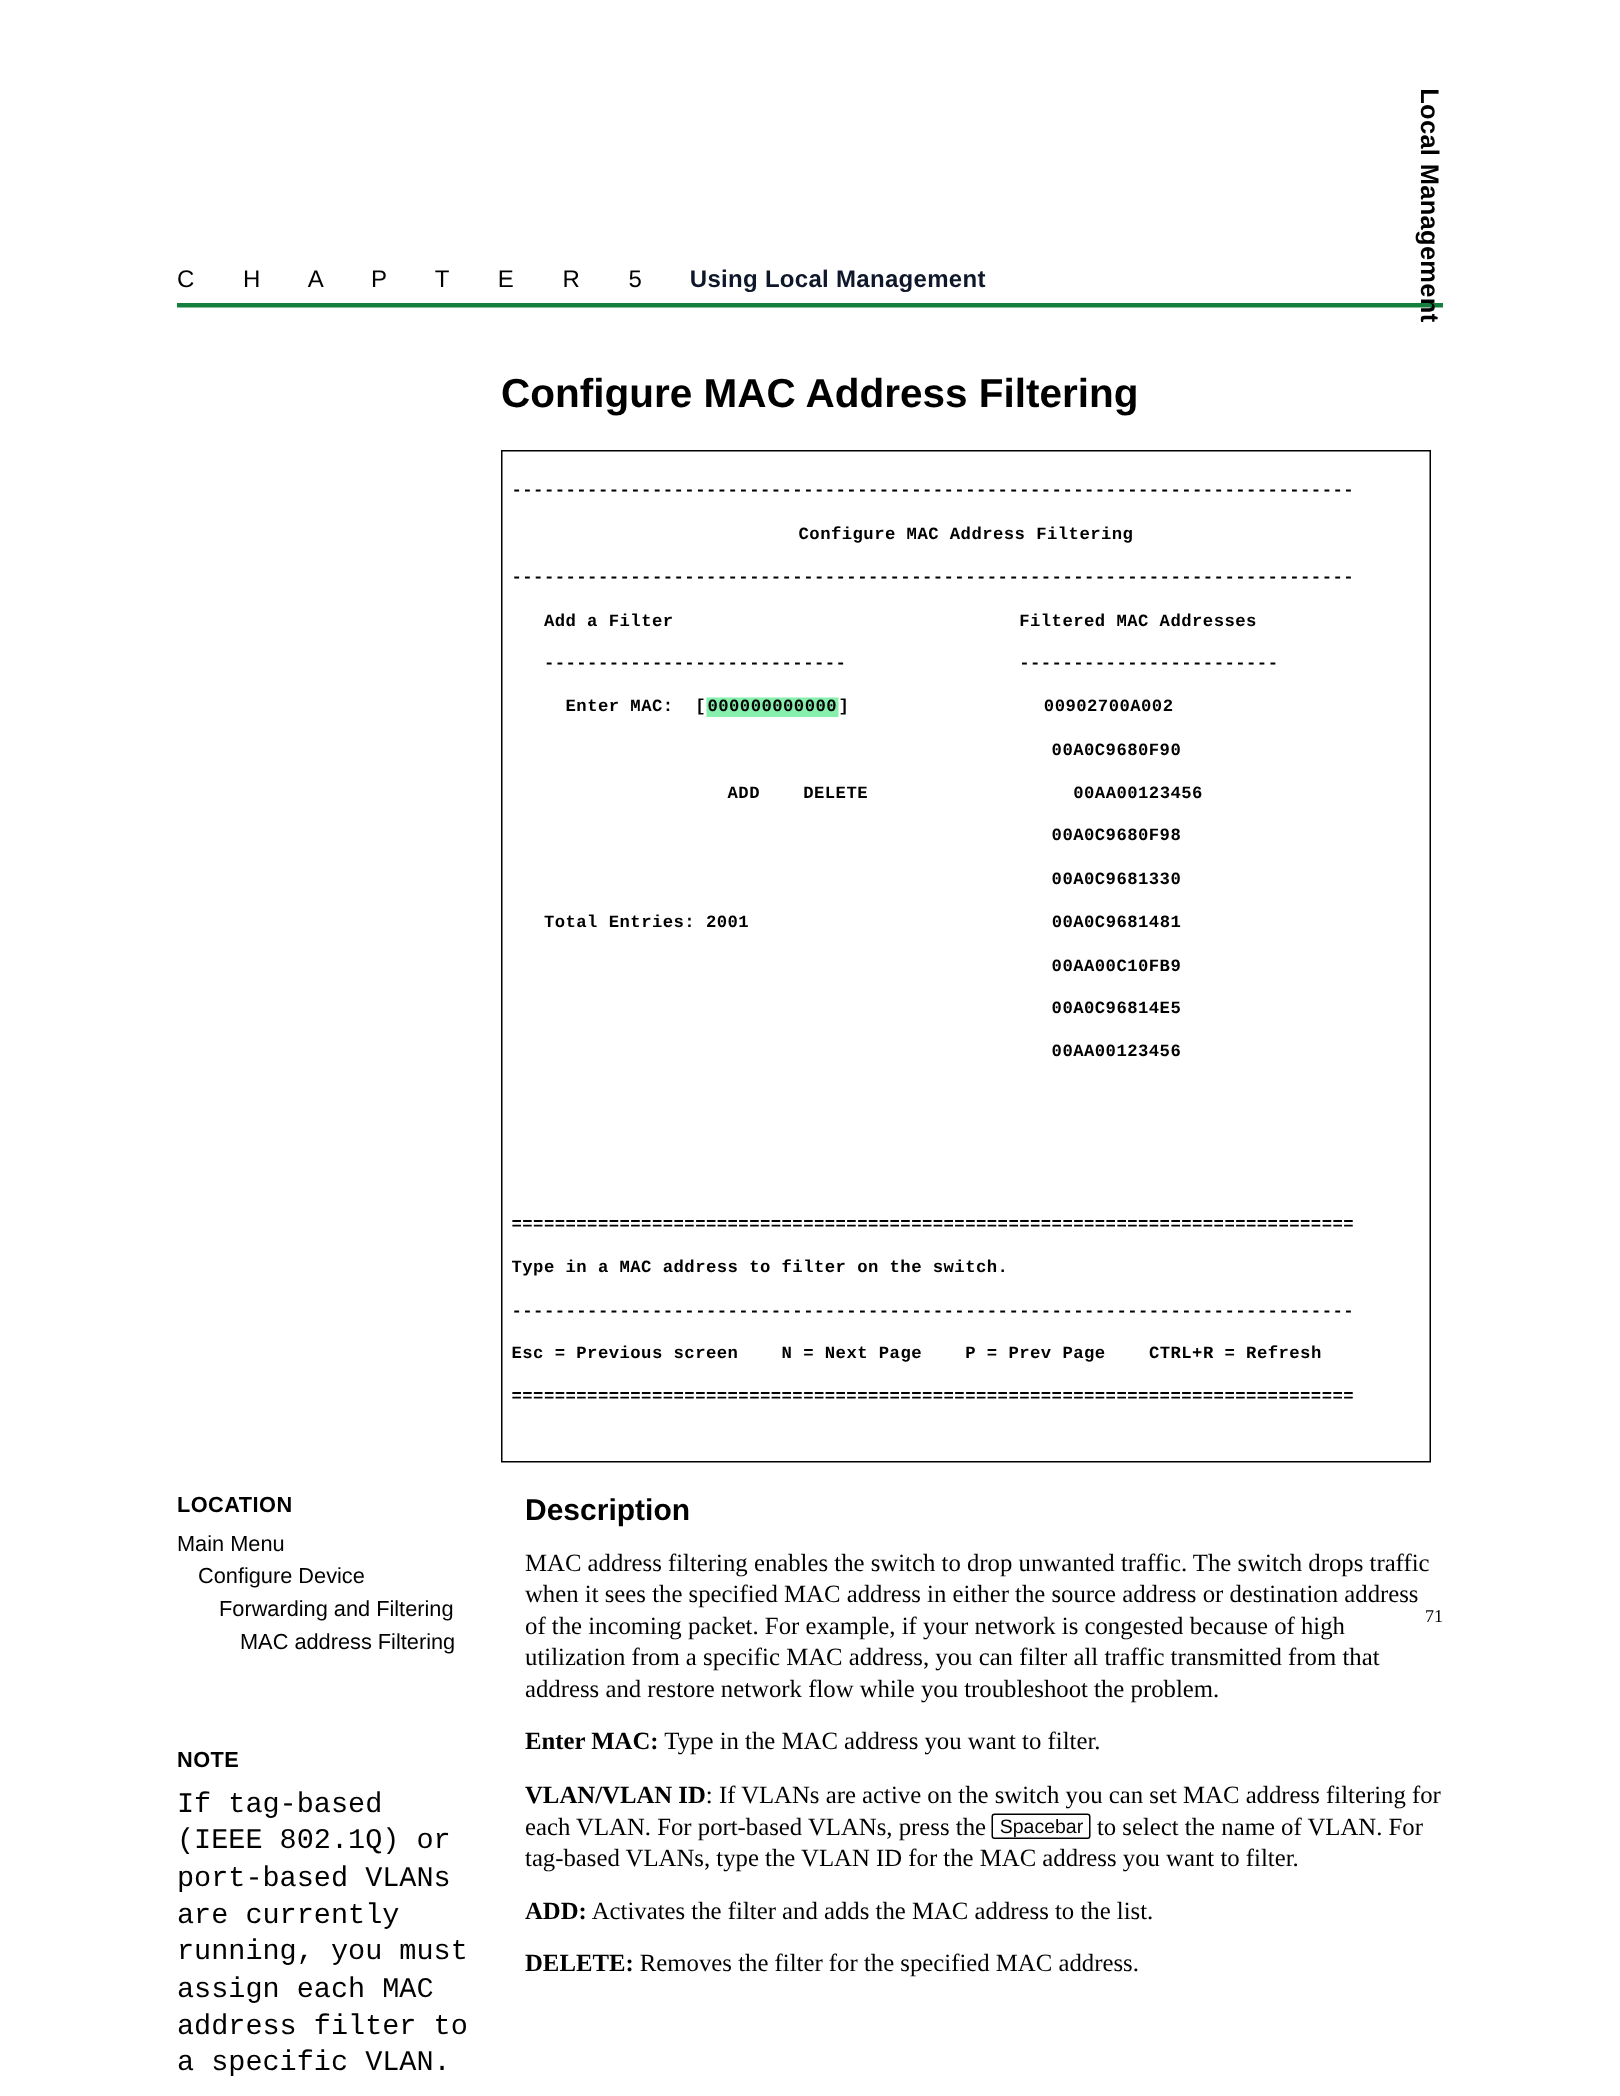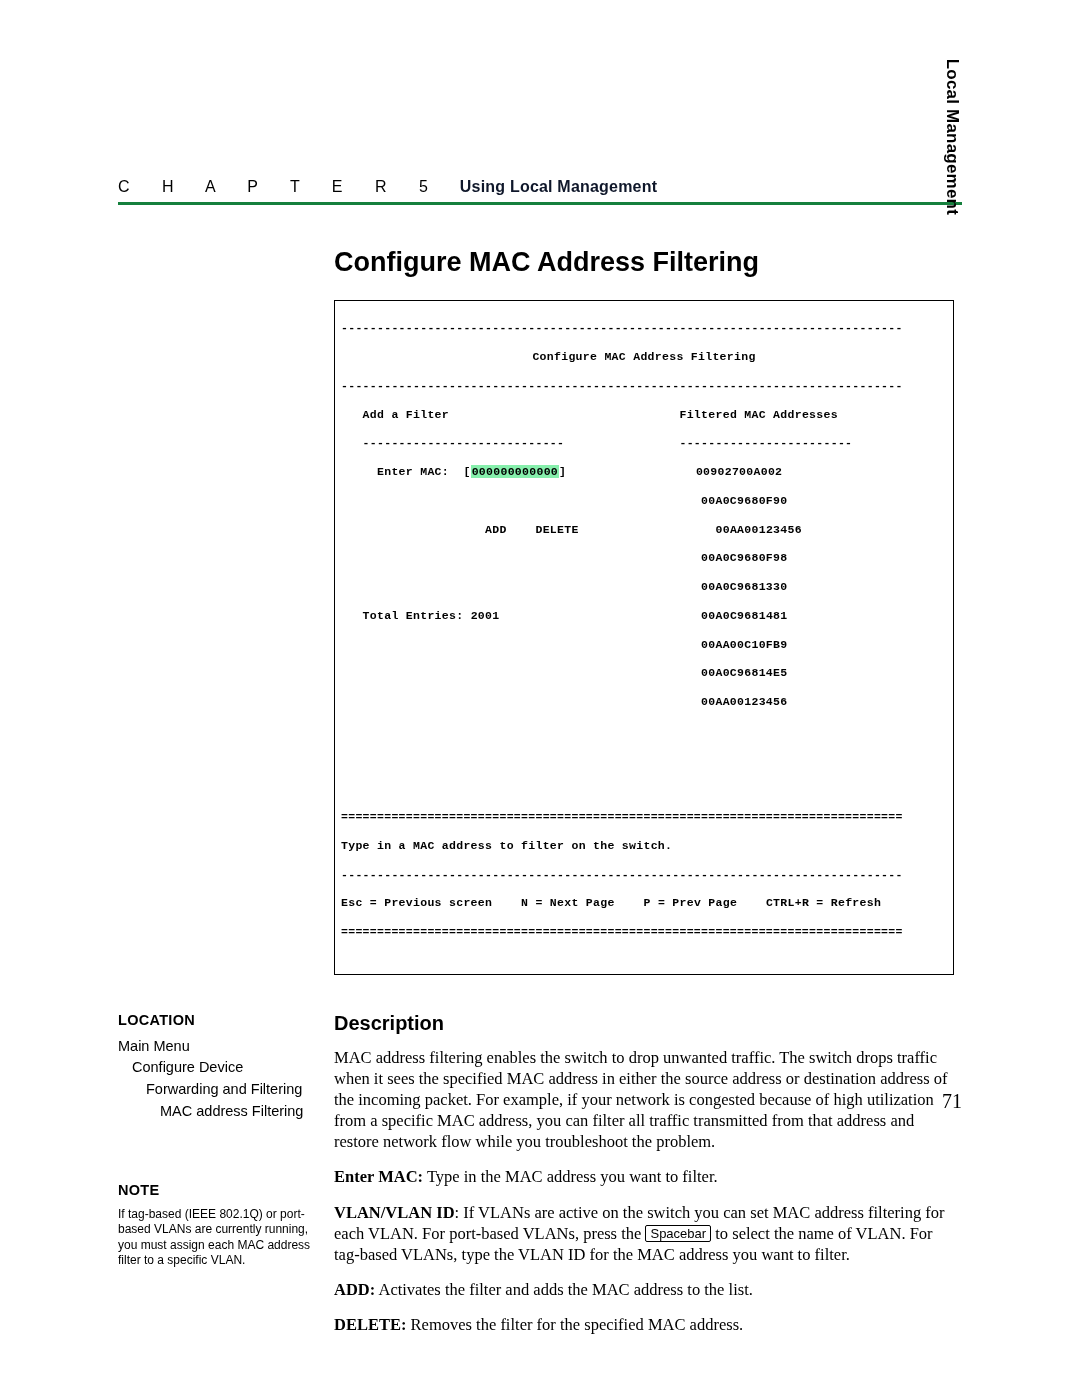--- a/index.html
+++ b/index.html
@@ -7,36 +7,36 @@
   .page { position: relative; width: 1080px; height: 1397px; padding: 178px 118px 0 118px; }
   .chapter-line { display: flex; align-items: baseline; gap: 18px; font-family: Helvetica, Arial, sans-serif; padding-bottom: 6px; border-bottom: 3px solid #15803d; }
   .chapter-label { letter-spacing: 14px; font-size: 16px; }
   .chapter-title { color: #0f172a; font-weight: bold; font-size: 16px; letter-spacing: 0.2px; }
   .side-tab { position: absolute; top: 215px; right: 118px; transform-origin: top right; transform: rotate(90deg) translateX(0); font-family: Helvetica, Arial, sans-serif; font-weight: bold; font-size: 17px; letter-spacing: 0.2px; }
   .main-title { margin: 42px 0 22px 216px; font-family: Helvetica, Arial, sans-serif; font-weight: bold; font-size: 27px; }
   .terminal { margin-left: 216px; width: 620px; border: 1px solid #000; font-family: "Courier New", monospace; font-size: 11.5px; font-weight: bold; line-height: 1.25; white-space: pre; padding: 6px 0 6px 0; letter-spacing: 0.3px; }
   .term-row { padding: 0 6px; }
   .term-center { text-align: center; padding: 0 6px; }
   .term-input { background: #86efac; color: #000; padding: 0 1px; }
-  .columns { margin-top: 36px; display: grid; grid-template-columns: 216px 1fr; gap: 0; }
+  .columns { margin-top: 20px; display: grid; grid-template-columns: 216px 1fr; gap: 16px; }
   .sidebar { font-family: Helvetica, Arial, sans-serif; font-size: 14.5px; line-height: 1.35; padding-right: 22px; }
   .sidebar h3 { font-size: 14.5px; font-weight: bold; font-family: Helvetica, Arial, sans-serif; margin-bottom: 6px; letter-spacing: 0.3px; }
   .loc-l0 { margin-left: 0; }
   .loc-l1 { margin-left: 14px; }
   .loc-l2 { margin-left: 28px; }
   .loc-l3 { margin-left: 42px; }
   .sidebar p { margin-top: 2px; }
   .note-block { margin-top: 60px; }
-  .note-block p { font-family: Liberation Sans, sans-serif; font-size: 12px; line-height: 1.3; }
+  .note-block p { font-family: Liberation Mono, monospace; font-size: 19px; line-height: 1.3; }
   .body { font-size: 16.5px; line-height: 1.28; }
   .body h2 { font-family: Helvetica, Arial, sans-serif; font-weight: bold; font-size: 20px; margin-bottom: 10px; }
   .body p { margin-bottom: 14px; }
   .body .lead { }
   .keycap { border: 1px solid #000; border-radius: 2px; font-family: Helvetica, Arial, sans-serif; font-size: 13px; padding: 0 4px; display: inline-block; line-height: 1.2; vertical-align: 1px; }
-  .page-number { position: absolute; bottom: 284px; right: 118px; font-size: 20px; }
+  .page-number { position: absolute; bottom: 312px; right: 118px; font-size: 12px; }
   b { font-weight: bold; }
 </style>
 </head>
 <body>
 
 <div class="page">
 
   <div class="chapter-line">
     <span class="chapter-label">C H A P T E R 5</span>
     <span class="chapter-title">Using Local Management</span>

